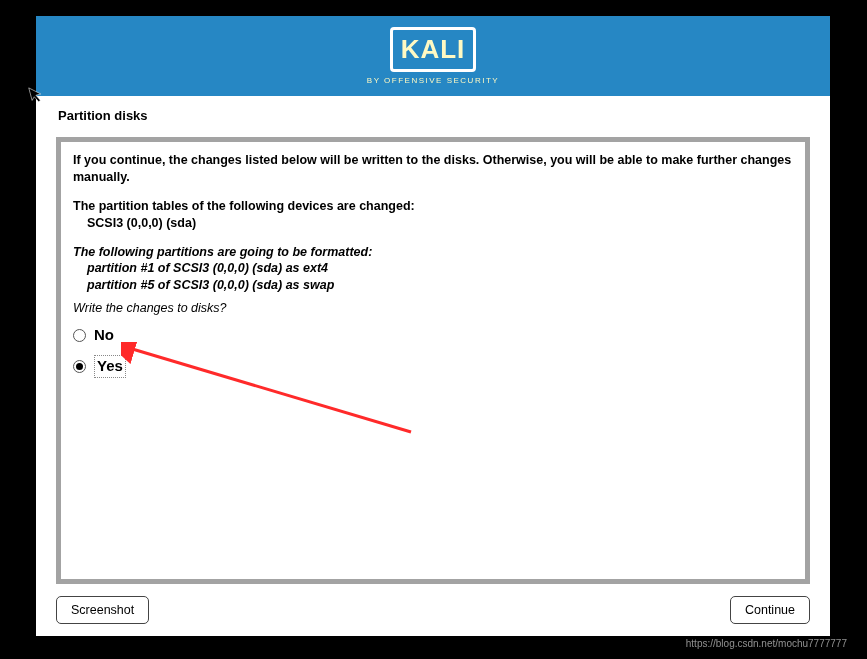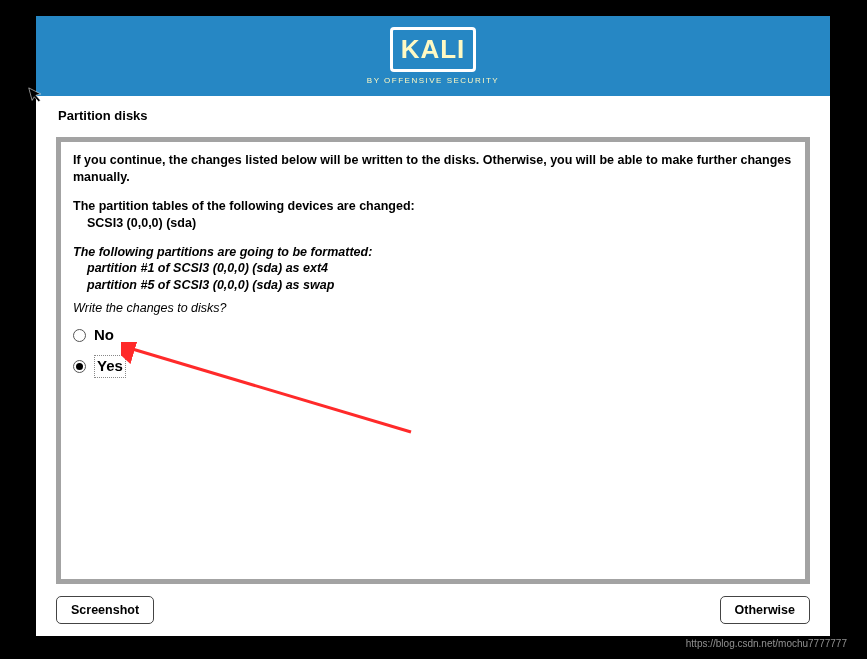--- a/index.html
+++ b/index.html
@@ -135,21 +135,21 @@
       display: flex;
       justify-content: space-between;
       padding: 12px 20px;
     }
     .btn {
       background: #fff;
       border: 1.5px solid #444;
       border-radius: 5px;
       padding: 6px 14px;
       font-size: 12.5px;
-      font-weight: bold;
+      font-weight: normal;
       cursor: pointer;
       font-family: inherit;
     }
     .watermark {
       position: absolute;
       bottom: 10px;
       right: 20px;
       color: #ccc;
       font-size: 10px;
       opacity: 0.7;
@@ -210,17 +210,17 @@
             <path d="M 0 0 L 10 5 L 0 10 Z" fill="#ff2a2a"></path>
           </marker>
         </defs>
         <line x1="290" y1="90" x2="8" y2="6" stroke="#ff2a2a" stroke-width="3" marker-end="url(#arrowhead)"></line>
       </svg>
     </div>
   </div>
 
   <div class="button-bar">
     <button class="btn">Screenshot</button>
-    <button class="btn">Otherwise</button>
+    <button class="btn">Continue</button>
   </div>
 </div>
 
 <div class="watermark">https://blog.csdn.net/mochu7777777</div>
 
 </body></html>

